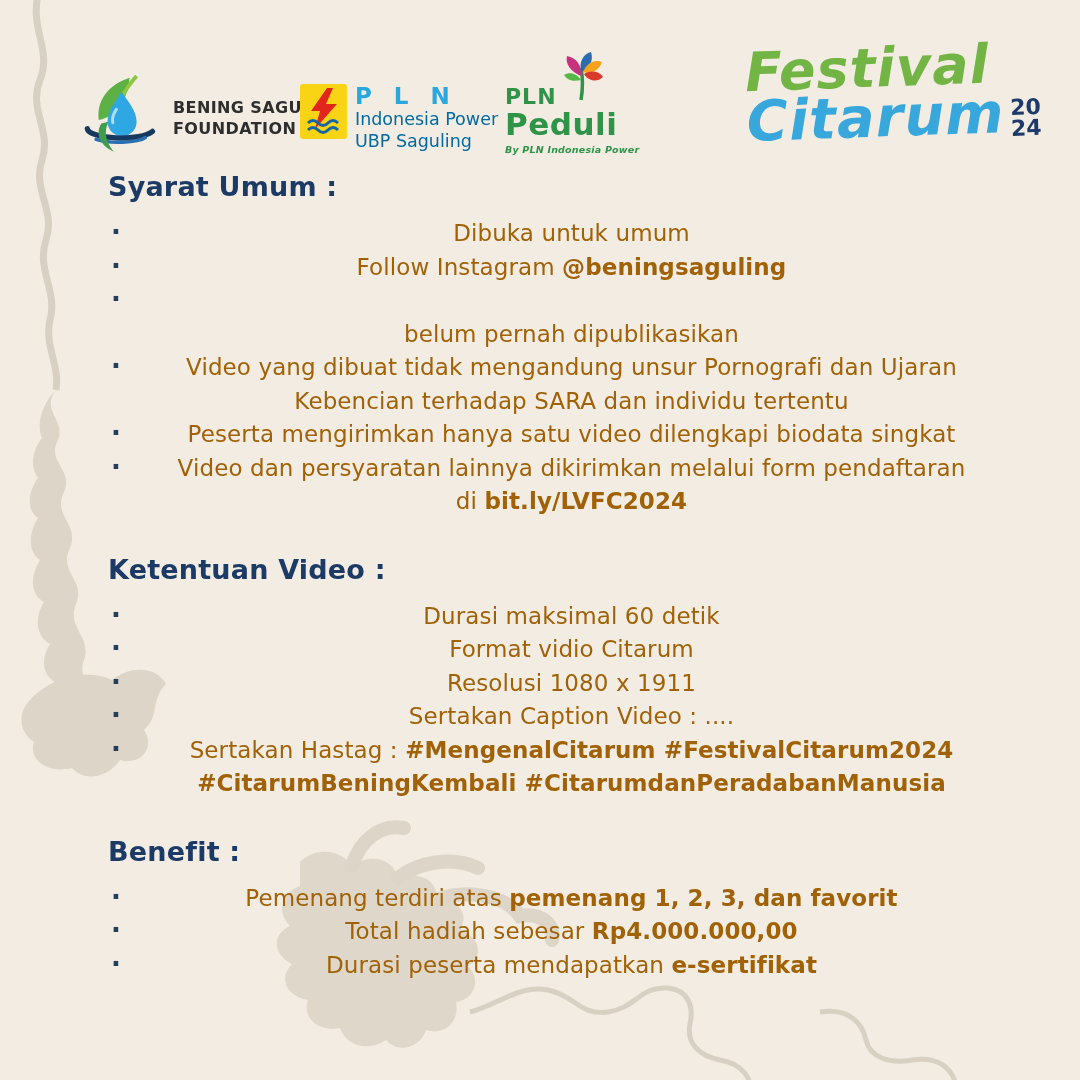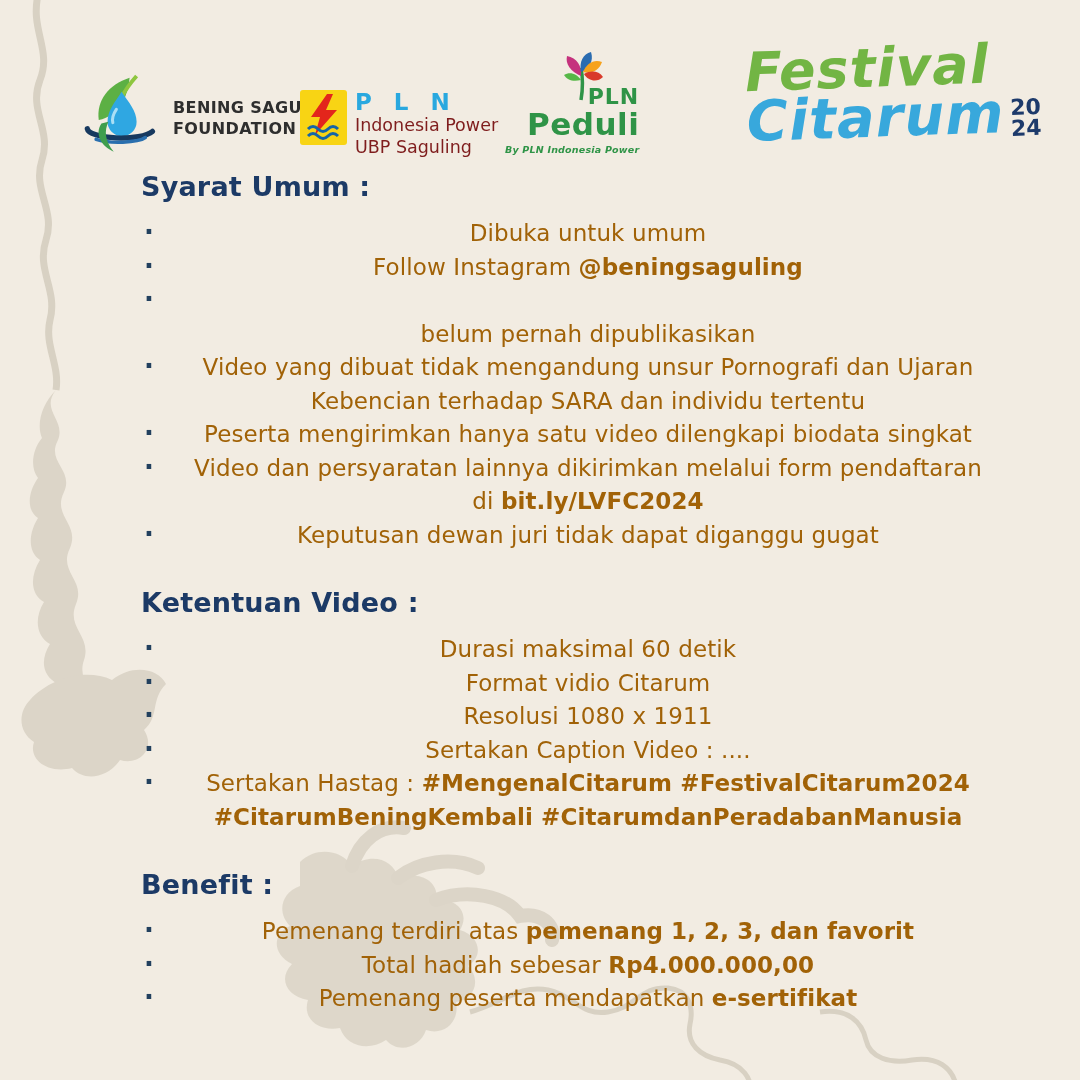--- a/index.html
+++ b/index.html
@@ -15,41 +15,41 @@
     position: absolute; inset: 0; width: 1080px; height: 1080px;
     z-index: 0; pointer-events: none;
   }
   
   .header { position: absolute; top: 62px; left: 75px; right: 40px; height: 120px; z-index: 2; }
   .logo-group { position: absolute; display: flex; align-items: center; }
 
   .bening { left: 0; top: 12px; }
   .bening .text { margin-left: 10px; font-weight: bold; color: #2e2e2e; font-size: 16px; line-height: 21px; letter-spacing: 0.4px; }
 
-  .pln { left: 225px; top: 28px; align-items: flex-start; }
+  .pln { left: 225px; top: 22px; align-items: flex-start; }
   .pln-box { width: 47px; height: 55px; background: #f8d414; border-radius: 3px; flex: none; }
   .pln .text { margin-left: 8px; }
   .pln-acronym { color: #29a8df; font-weight: bold; font-size: 23px; letter-spacing: 7px; line-height: 24px; }
-  .pln-sub { color: #7f1d1d; font-size: 17.5px; line-height: 22px; }
+  .pln-sub { color: #0369a1; font-size: 17.5px; line-height: 22px; }
 
-  .peduli { left: 430px; top: 0; display: block; position: absolute; text-align: right; }
+  .peduli { left: 430px; top: 0; display: block; position: absolute; }
   .peduli-pln { color: #2f9447; font-weight: bold; font-size: 22px; letter-spacing: 1px; line-height: 22px; margin-top: 24px; }
   .peduli-word { color: #2f9447; font-size: 31px; line-height: 32px; font-weight: 700; letter-spacing: 0.5px; }
   .peduli-tag { color: #2f9447; font-size: 9.5px; font-weight: bold; margin-top: 4px; letter-spacing: 0.2px; font-style: italic; }
   .peduli-flower { position: absolute; left: 52px; top: -12px; }
 
   .festival { right: 0; top: -22px; display: block; position: absolute; text-align: left; transform: rotate(-2deg); }
   .festival-line1 { color: #72b544; font-size: 54px; font-weight: bold; font-style: italic; line-height: 56px; letter-spacing: 1px; }
   .festival-line2-row { display: flex; align-items: center; margin-top: -8px; }
   .festival-line2 { color: #38a8dc; font-size: 56px; font-weight: bold; font-style: italic; line-height: 58px; letter-spacing: 1px; }
   .festival-year { color: #1d3a6b; font-weight: bold; font-size: 22px; line-height: 21px; margin-left: 6px; margin-top: 10px; }
 
   
   .content { position: absolute; left: 108px; top: 170px; width: 900px; z-index: 2; }
-  .section { margin-bottom: 34px; margin-left: 33px; }
+  .section { margin-bottom: 34px; }
   .section-heading {
     font-size: 27px; font-weight: bold; color: #1c3a66;
     line-height: 34px; margin-bottom: 13px; letter-spacing: 0.2px;
   }
   .bullet-list { list-style: none; }
   .bullet-item {
     position: relative; padding-left: 27px;
     font-size: 23px; line-height: 33.5px; color: #a16207; letter-spacing: 0.1px; text-align: center;
   }
   .bullet-item::before {
@@ -138,34 +138,33 @@
 <main class="content">
     <section class="section">
       <h2 class="section-heading">Syarat Umum :</h2>
       <ul class="bullet-list">
         <li class="bullet-item"><span>Dibuka untuk umum</span></li>
         <li class="bullet-item"><span>Follow Instagram </span><span class="bold">@beningsaguling</span></li>
         <li class="bullet-item"><br><span>belum pernah dipublikasikan</span></li>
         <li class="bullet-item"><span>Video yang dibuat tidak mengandung unsur Pornografi dan Ujaran</span><br><span>Kebencian terhadap SARA dan individu tertentu</span></li>
         <li class="bullet-item"><span>Peserta mengirimkan hanya satu video dilengkapi biodata singkat</span></li>
         <li class="bullet-item"><span>Video dan persyaratan lainnya dikirimkan melalui form pendaftaran</span><br><span>di </span><span class="bold">bit.ly/LVFC2024</span></li>
-        <li class="bullet-item"><span>Keputusan dewan juri tidak dapat diganggu gugat</span></li>
       </ul>
     </section>
     <section class="section">
       <h2 class="section-heading">Ketentuan Video :</h2>
       <ul class="bullet-list">
         <li class="bullet-item"><span>Durasi maksimal 60 detik</span></li>
         <li class="bullet-item"><span>Format vidio Citarum</span></li>
         <li class="bullet-item"><span>Resolusi 1080 x 1911</span></li>
         <li class="bullet-item"><span>Sertakan Caption Video : ....</span></li>
         <li class="bullet-item"><span>Sertakan Hastag : </span><span class="bold">#MengenalCitarum #FestivalCitarum2024</span><br><span class="bold">#CitarumBeningKembali #CitarumdanPeradabanManusia</span></li>
       </ul>
     </section>
     <section class="section">
       <h2 class="section-heading">Benefit :</h2>
       <ul class="bullet-list">
         <li class="bullet-item"><span>Pemenang terdiri atas </span><span class="bold">pemenang 1, 2, 3, dan favorit</span></li>
         <li class="bullet-item"><span>Total hadiah sebesar </span><span class="bold">Rp4.000.000,00</span></li>
-        <li class="bullet-item"><span>Pemenang peserta mendapatkan </span><span class="bold">e-sertifikat</span></li>
+        <li class="bullet-item"><span>Durasi peserta mendapatkan </span><span class="bold">e-sertifikat</span></li>
       </ul>
     </section>
   </main>
 
 </body></html>

